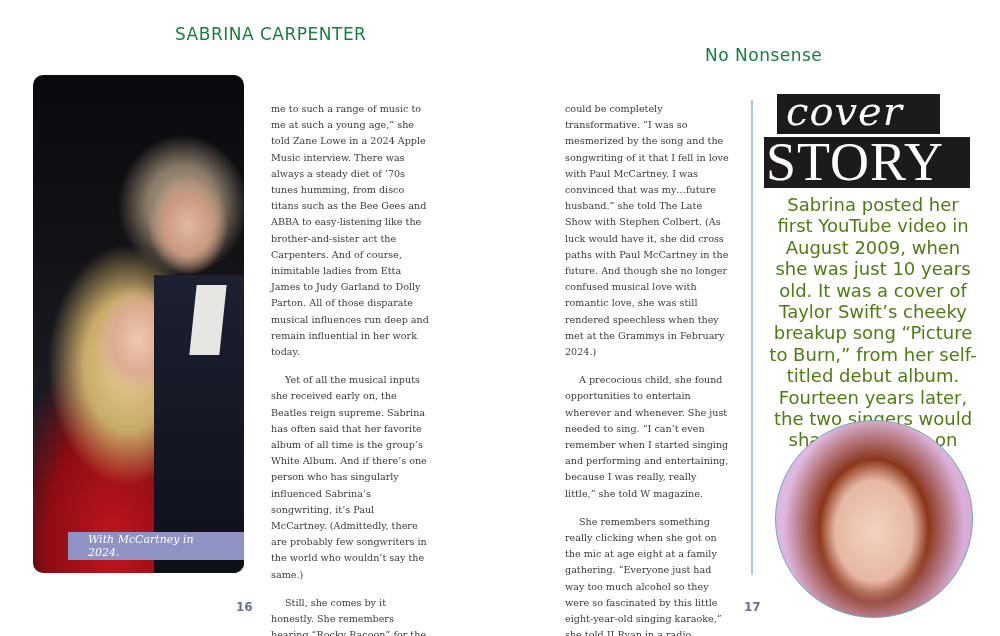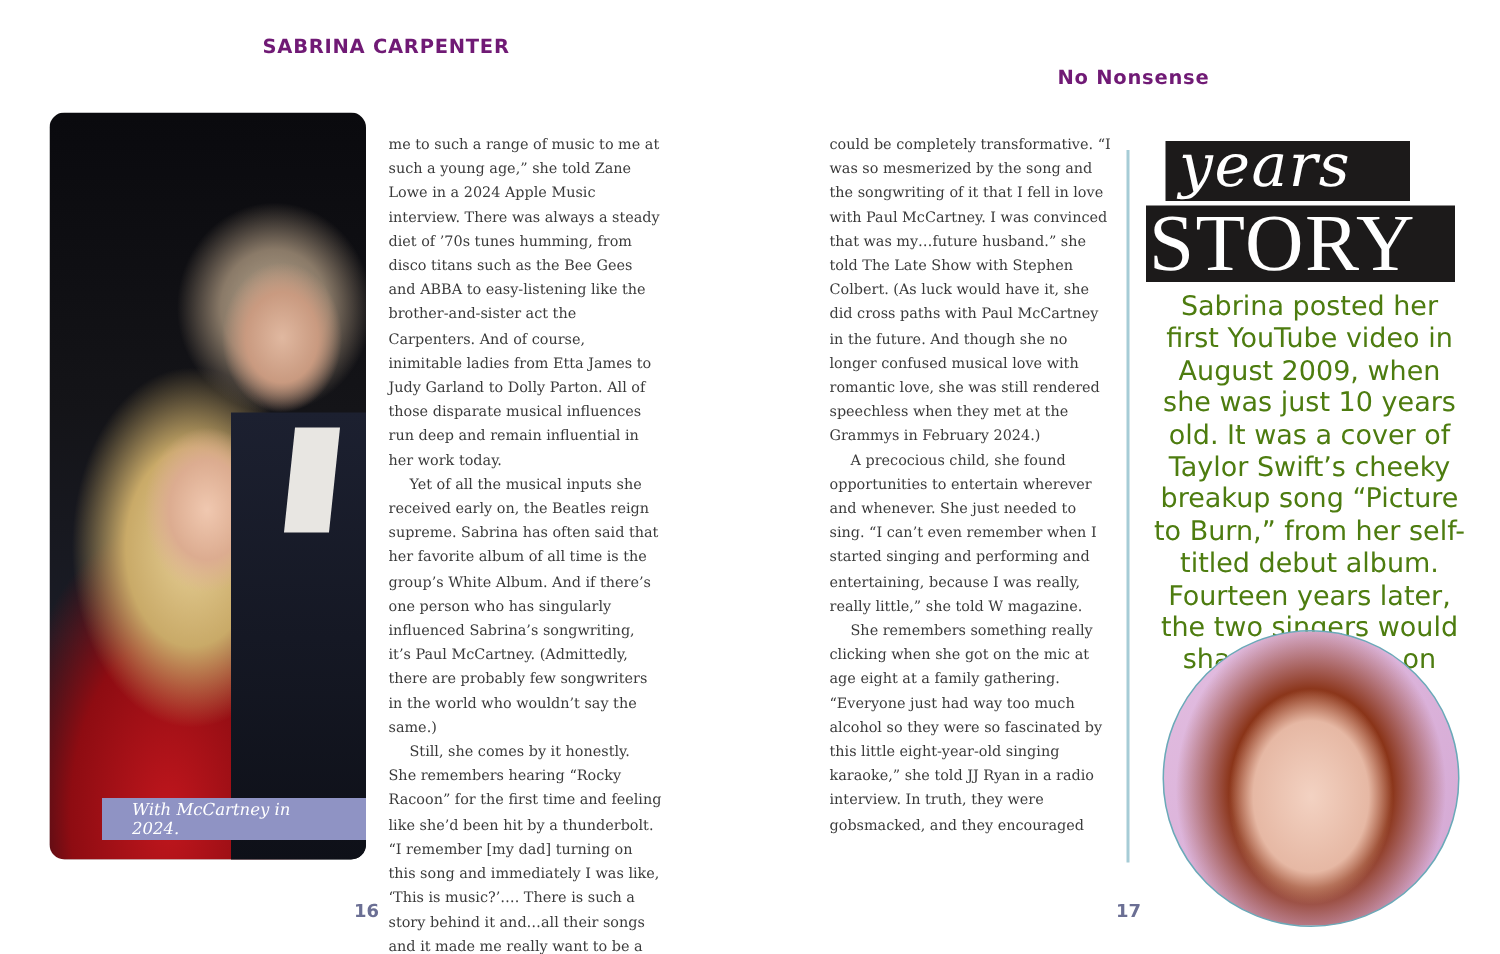--- a/index.html
+++ b/index.html
@@ -1,38 +1,38 @@
 <!DOCTYPE html>
 <html><head>
   <meta charset="utf-8">
   <style>
     html, body { margin:0; padding:0; }
     body { width:1000px; height:636px; background:#ffffff; position:relative; overflow:hidden; font-family:"DejaVu Serif", serif; }
-    .running-head { position:absolute; top:24px; font-family:"DejaVu Sans", sans-serif; font-weight:bold; font-size:13px; color:#701a75; letter-spacing:0.5px; }
+    .running-head { position:absolute; top:24px; font-family:"DejaVu Sans", sans-serif; font-weight:normal; font-size:17px; color:#15803d; letter-spacing:0.5px; }
     .rh-left { left:175px; }
     .rh-right { left:705px;margin-top:21px; }
     .folio { position:absolute; top:600px; font-family:"DejaVu Sans", sans-serif; font-weight:bold; font-size:12px; color:#6b6f94; }
     .folio-left { left:236px; }
     .folio-right { left:744px; }
 
     .photo { position:absolute; left:33px; top:75px; width:211px; height:498px; border-radius:10px; overflow:hidden;
       background:
         radial-gradient(ellipse 40px 50px at 155px 150px, #e0b8a0 0%, #c99a80 60%, rgba(0,0,0,0) 100%),
         radial-gradient(ellipse 65px 70px at 150px 130px, #b8a890 0%, #8a7a68 55%, rgba(0,0,0,0) 100%),
         radial-gradient(ellipse 42px 55px at 105px 265px, #f0c8b0 0%, #dcac90 60%, rgba(0,0,0,0) 100%),
         radial-gradient(ellipse 80px 120px at 95px 290px, #e6cf96 0%, #c9aa68 55%, rgba(0,0,0,0) 100%),
         radial-gradient(ellipse 110px 200px at 80px 470px, #c0161d 0%, #8e0c12 60%, rgba(0,0,0,0) 100%),
         linear-gradient(180deg, #0a0a0e 0%, #141418 40%, #1a1c26 70%, #101018 100%);
     }
     .photo .suit { position:absolute; right:0; top:200px; width:90px; height:300px; background:linear-gradient(180deg,#1c2030,#0e1018); }
     .photo .shirt { position:absolute; left:160px; top:210px; width:30px; height:70px; background:#e8e6e2; transform:skewX(-6deg); }
     .caption { position:absolute; left:35px; bottom:13px; background:#8f93c4; color:#ffffff; font-style:italic; font-size:11px; padding:1px 20px; font-family:"DejaVu Serif", serif; }
 
     .col { position:absolute; font-size:9.6px; line-height:16.2px; color:#3a3a3a; font-family:"DejaVu Serif", serif; }
-    .col p { margin:0; text-indent:14px; }
+    .col p { margin:12px; text-indent:14px; }
     .col p.first { text-indent:0; }
     .col-1 { left:259px; top:89px; width:182px; }
     .col-2 { left:553px; top:89px; width:188px; }
 
     .rule { position:absolute; left:751px; top:100px; width:2px; height:475px; background:#a6ccd6; }
 
     .cover-box { position:absolute; left:777px; top:94px; width:163px; height:40px; background:#1c1a1a; }
     .cover-word { position:absolute; left:786px; top:88px; font-family:"DejaVu Serif", serif; font-style:italic; font-size:40px; color:#ffffff; letter-spacing:1px; }
     .story-box { position:absolute; left:764px; top:137px; width:206px; height:51px; background:#1c1a1a; }
     .story-word { position:absolute; left:766px; top:134px; font-family:"Liberation Serif", serif; font-size:54px; color:#ffffff; letter-spacing:1px; line-height:56px; }
@@ -67,21 +67,21 @@
 
 <div class="col col-2">
   <p class="first">could be completely transformative. “I was so mesmerized by the song and the songwriting of it that I fell in love with Paul McCartney. I was convinced that was my…future husband.” she told The Late Show with Stephen Colbert. (As luck would have it, she did cross paths with Paul McCartney in the future. And though she no longer confused musical love with romantic love, she was still rendered speechless when they met at the Grammys in February 2024.)</p>
   <p>A precocious child, she found opportunities to entertain wherever and whenever. She just needed to sing. “I can’t even remember when I started singing and performing and entertaining, because I was really, really little,” she told W magazine.</p>
   <p>She remembers something really clicking when she got on the mic at age eight at a family gathering. “Everyone just had way too much alcohol so they were so fascinated by this little eight-year-old singing karaoke,” she told JJ Ryan in a radio interview. In truth, they were gobsmacked, and they encouraged</p>
 </div>
 
 <div class="rule"></div>
 
 <div class="cover-box"></div>
-<div class="cover-word">years</div>
+<div class="cover-word">cover</div>
 <div class="story-box"></div>
 <div class="story-word">STORY</div>
 
 <div class="sidebar-text">Sabrina posted her first YouTube video in August 2009, when she was just 10 years old. It was a cover of Taylor Swift’s cheeky breakup song “Picture to Burn,” from her self-titled debut album. Fourteen years later, the two singers would share the stage on Swift’s Eras Tour.</div>
 
 <div class="portrait"></div>
 
 <div class="folio folio-left">16</div>
 <div class="folio folio-right">17</div>
 

